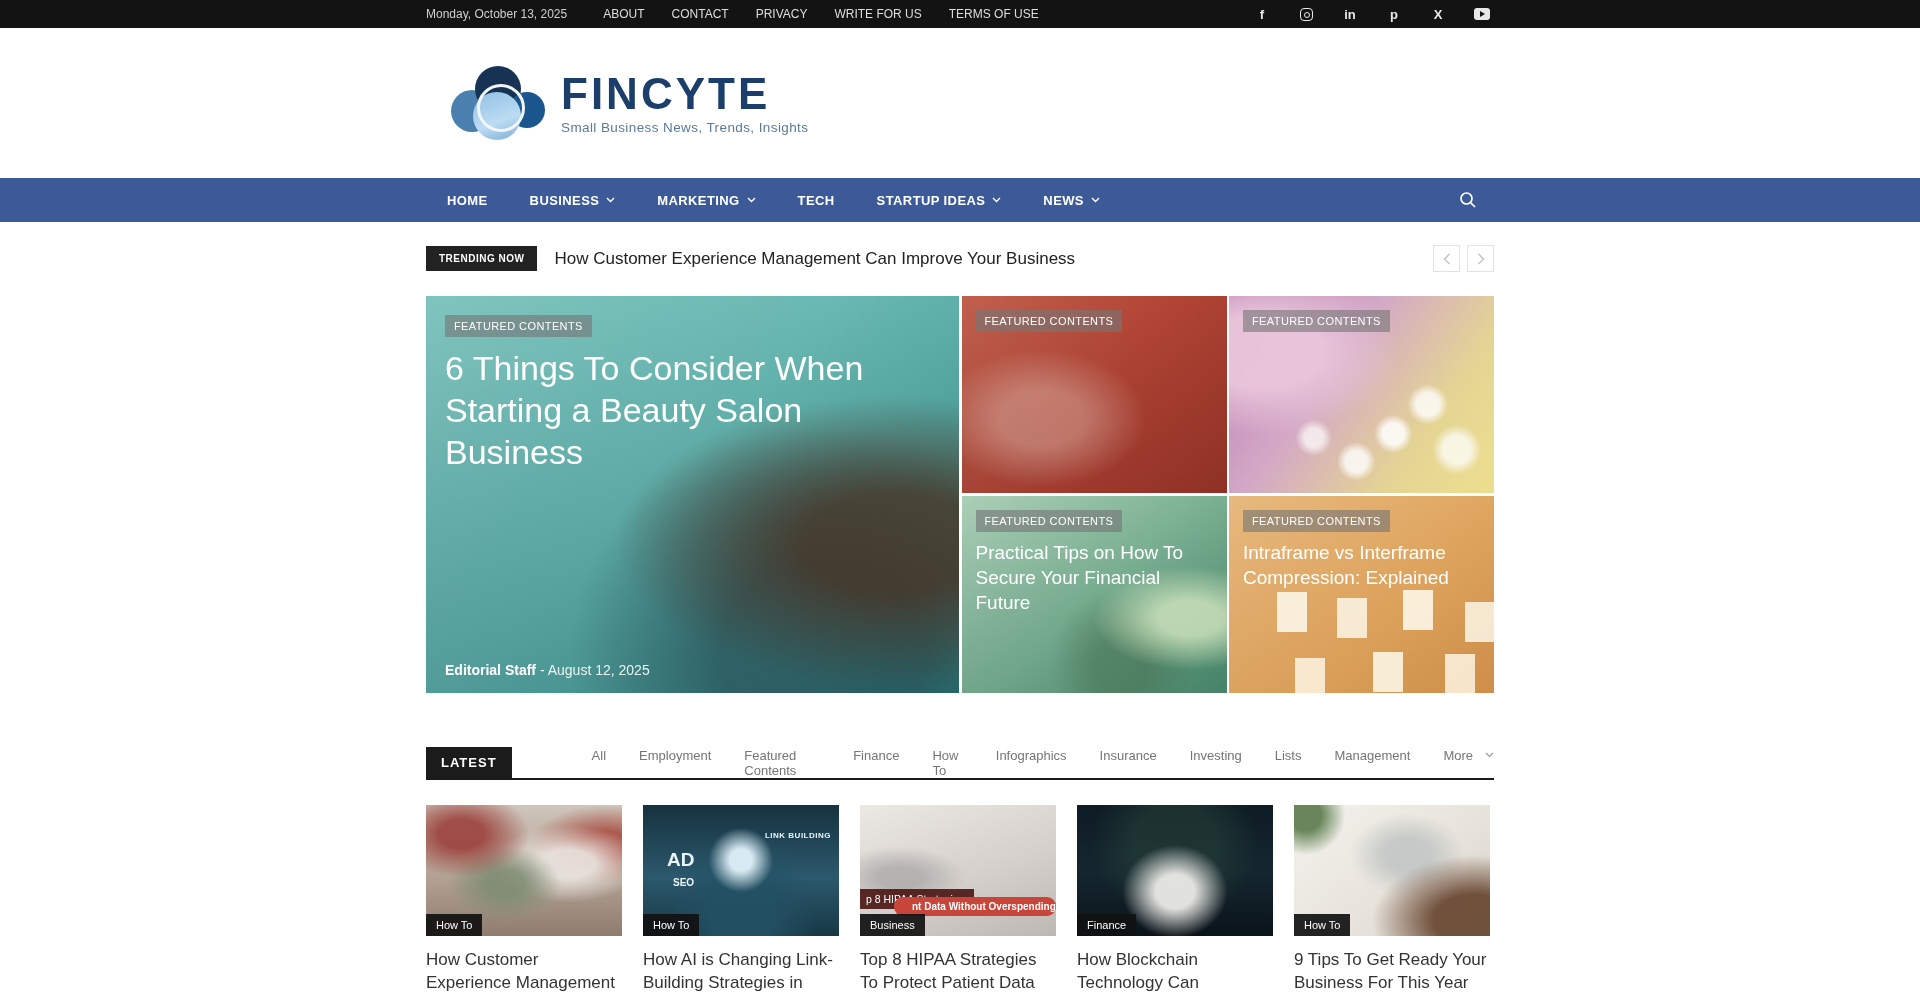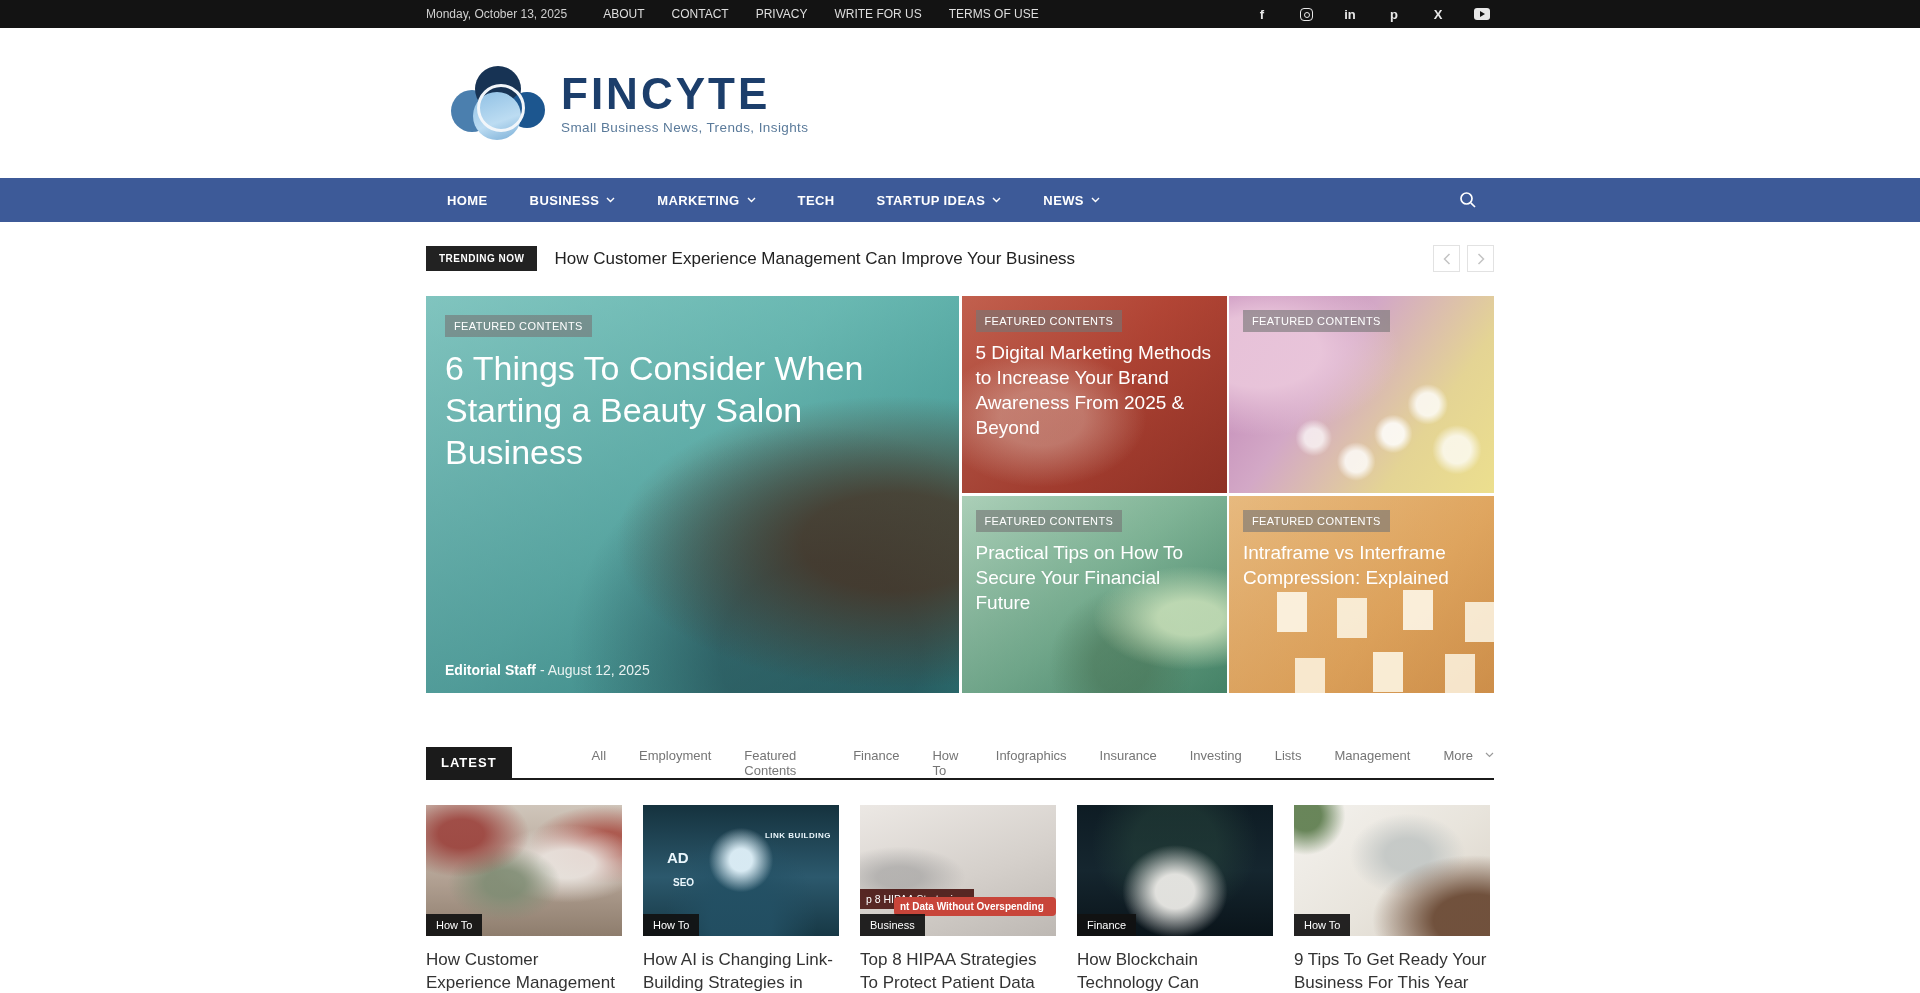--- a/index.html
+++ b/index.html
@@ -125,30 +125,30 @@
       radial-gradient(ellipse at 18% 22%, rgba(150,50,45,0.8) 0 10%, transparent 30%),
       radial-gradient(ellipse at 40% 60%, rgba(125,140,115,0.85) 0 12%, transparent 34%),
       radial-gradient(ellipse at 72% 45%, rgba(235,230,225,0.9) 0 14%, transparent 38%),
       radial-gradient(ellipse at 92% 30%, rgba(165,60,50,0.75) 0 10%, transparent 30%),
       linear-gradient(180deg,#cfc5ba 0%,#b3a294 55%,#8e7d6d 100%); }
   .bg-card-ai { background:
       radial-gradient(circle at 50% 42%, rgba(225,242,250,0.95) 0 9%, transparent 26%),
       radial-gradient(ellipse at 50% 88%, rgba(35,80,100,0.9) 0 22%, transparent 55%),
       linear-gradient(180deg,#15323e 0%,#2c596d 55%,#173845 100%); }
   .ai-label { position:absolute; color:#eaf6fc; font-weight:bold; z-index:2; }
-  .ai-label.l1 { left:24px; top:44px; font-size:15px; }
+  .ai-label.l1 { left:24px; top:44px; font-size:19px; }
   .ai-label.l2 { left:30px; top:72px; font-size:10px; }
   .ai-label.l3 { right:8px; top:26px; font-size:8px; letter-spacing:0.5px; }
   .bg-card-hipaa { background:
       radial-gradient(ellipse at 20% 55%, rgba(150,150,150,0.55) 0 10%, transparent 30%),
       linear-gradient(160deg,#ece8e4 0%,#d5d0cb 55%,#bdb8b3 100%); }
   .hipaa-strip1 { position:absolute; left:0; bottom:27px; background:rgba(70,16,12,0.88); color:#fff;
                   font-size:10.5px; font-weight:normal; padding:4px 10px 4px 6px; z-index:2; }
   .hipaa-strip2 { position:absolute; left:34px; right:0; bottom:20px; background:#c8453a; color:#fff;
-                  font-size:10px; font-weight:bold; padding:4px 6px; border-radius:4px; z-index:2;
+                  font-size:10px; font-weight:bold; padding:4px 18px; border-radius:9px; z-index:2;
                   white-space:nowrap; overflow:hidden; }
   .bg-card-chain { background:
       radial-gradient(ellipse at 50% 66%, rgba(242,240,236,0.92) 0 14%, transparent 38%),
       radial-gradient(ellipse at 50% 30%, rgba(40,70,60,0.5) 0 30%, transparent 60%),
       linear-gradient(180deg,#0e1c24 0%,#15262f 50%,#0a141a 100%); }
   .bg-card-desk { background:
       radial-gradient(circle at 6% 8%, rgba(90,122,74,0.9) 0 7%, transparent 18%),
       radial-gradient(ellipse at 92% 88%, rgba(107,74,53,0.95) 0 16%, transparent 40%),
       radial-gradient(ellipse at 58% 38%, rgba(196,200,198,0.95) 0 14%, transparent 36%),
       linear-gradient(140deg,#f4f2ee 0%,#e8e4dc 55%,#d9d2c7 100%); }
@@ -275,21 +275,20 @@
       <div class="tile-main-title">6 Things To Consider When Starting a Beauty Salon Business</div>
       <div class="tile-meta">
         <b>Editorial Staff</b>
         <span>-</span>
         <span>August 12, 2025</span>
       </div>
     </a>
 
     <a class="tile tile-sm bg-marketing">
       <span class="fbadge">FEATURED CONTENTS</span>
-      <div class="tile-sm-title">5 Digital Marketing Methods to Increase Your Brand Awareness From 2025 &amp; Beyond</div>
     </a>
 
     <a class="tile tile-sm bg-pills">
       <span class="fbadge">FEATURED CONTENTS</span>
     </a>
 
     <a class="tile tile-sm bg-finance">
       <span class="fbadge">FEATURED CONTENTS</span>
       <div class="tile-sm-title">Practical Tips on How To Secure Your Financial Future</div>
     </a>

